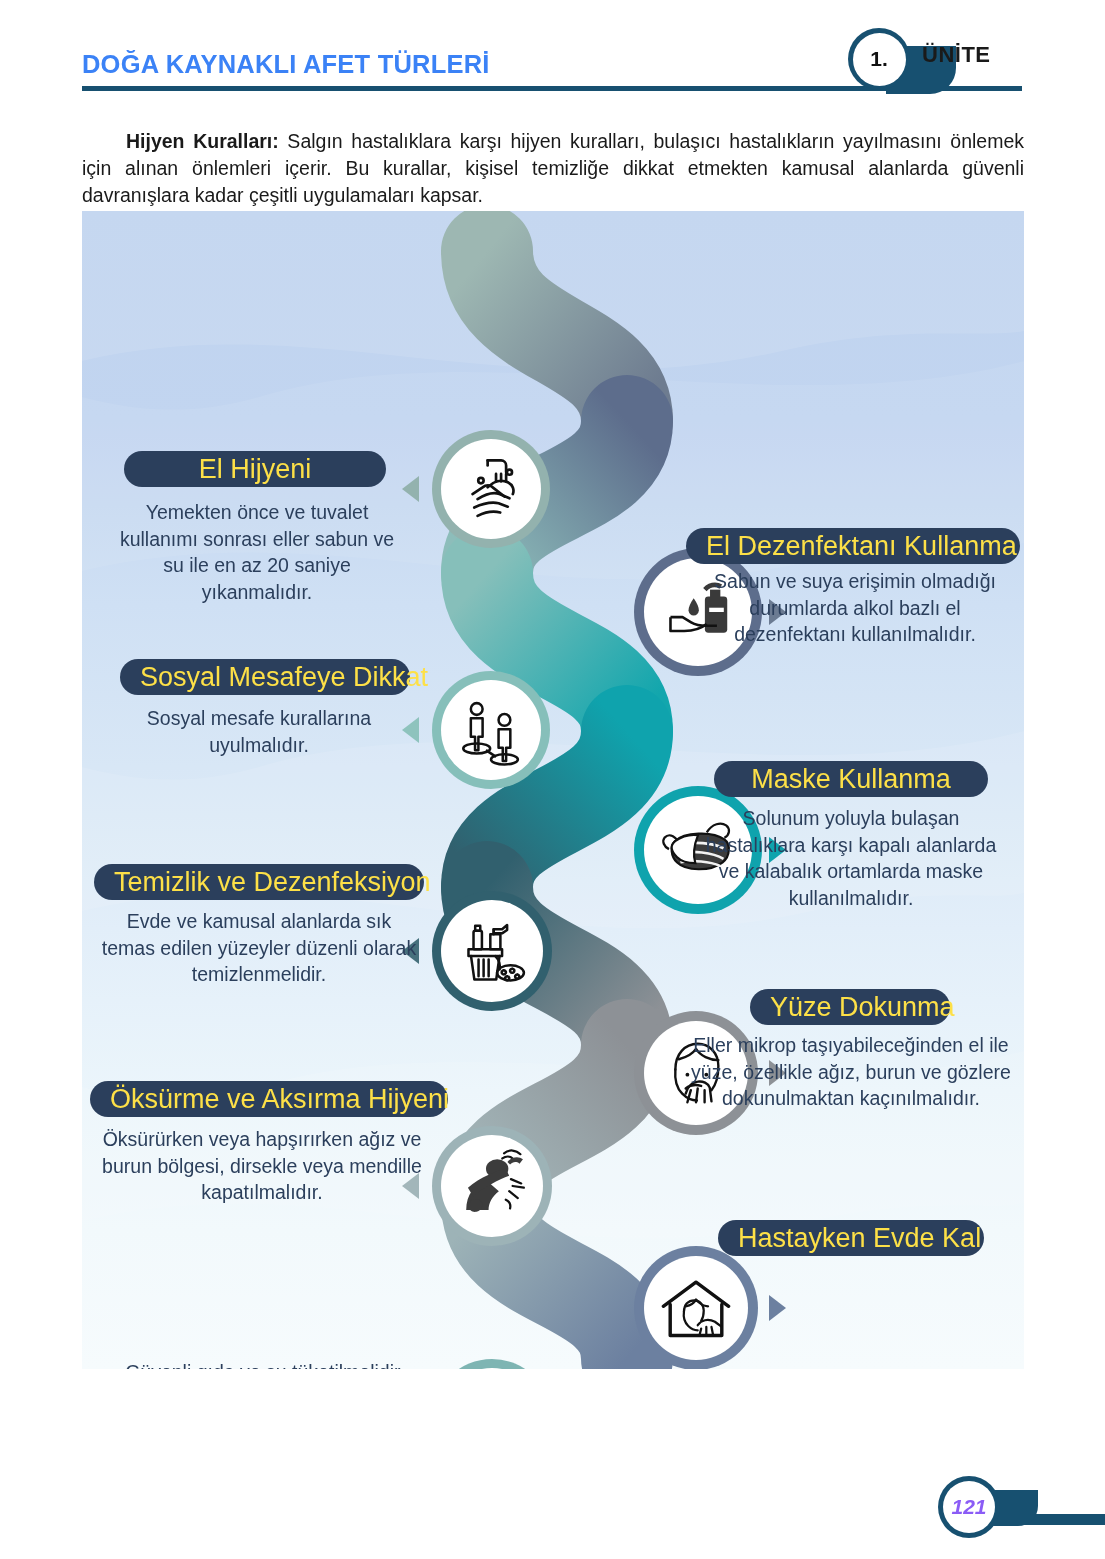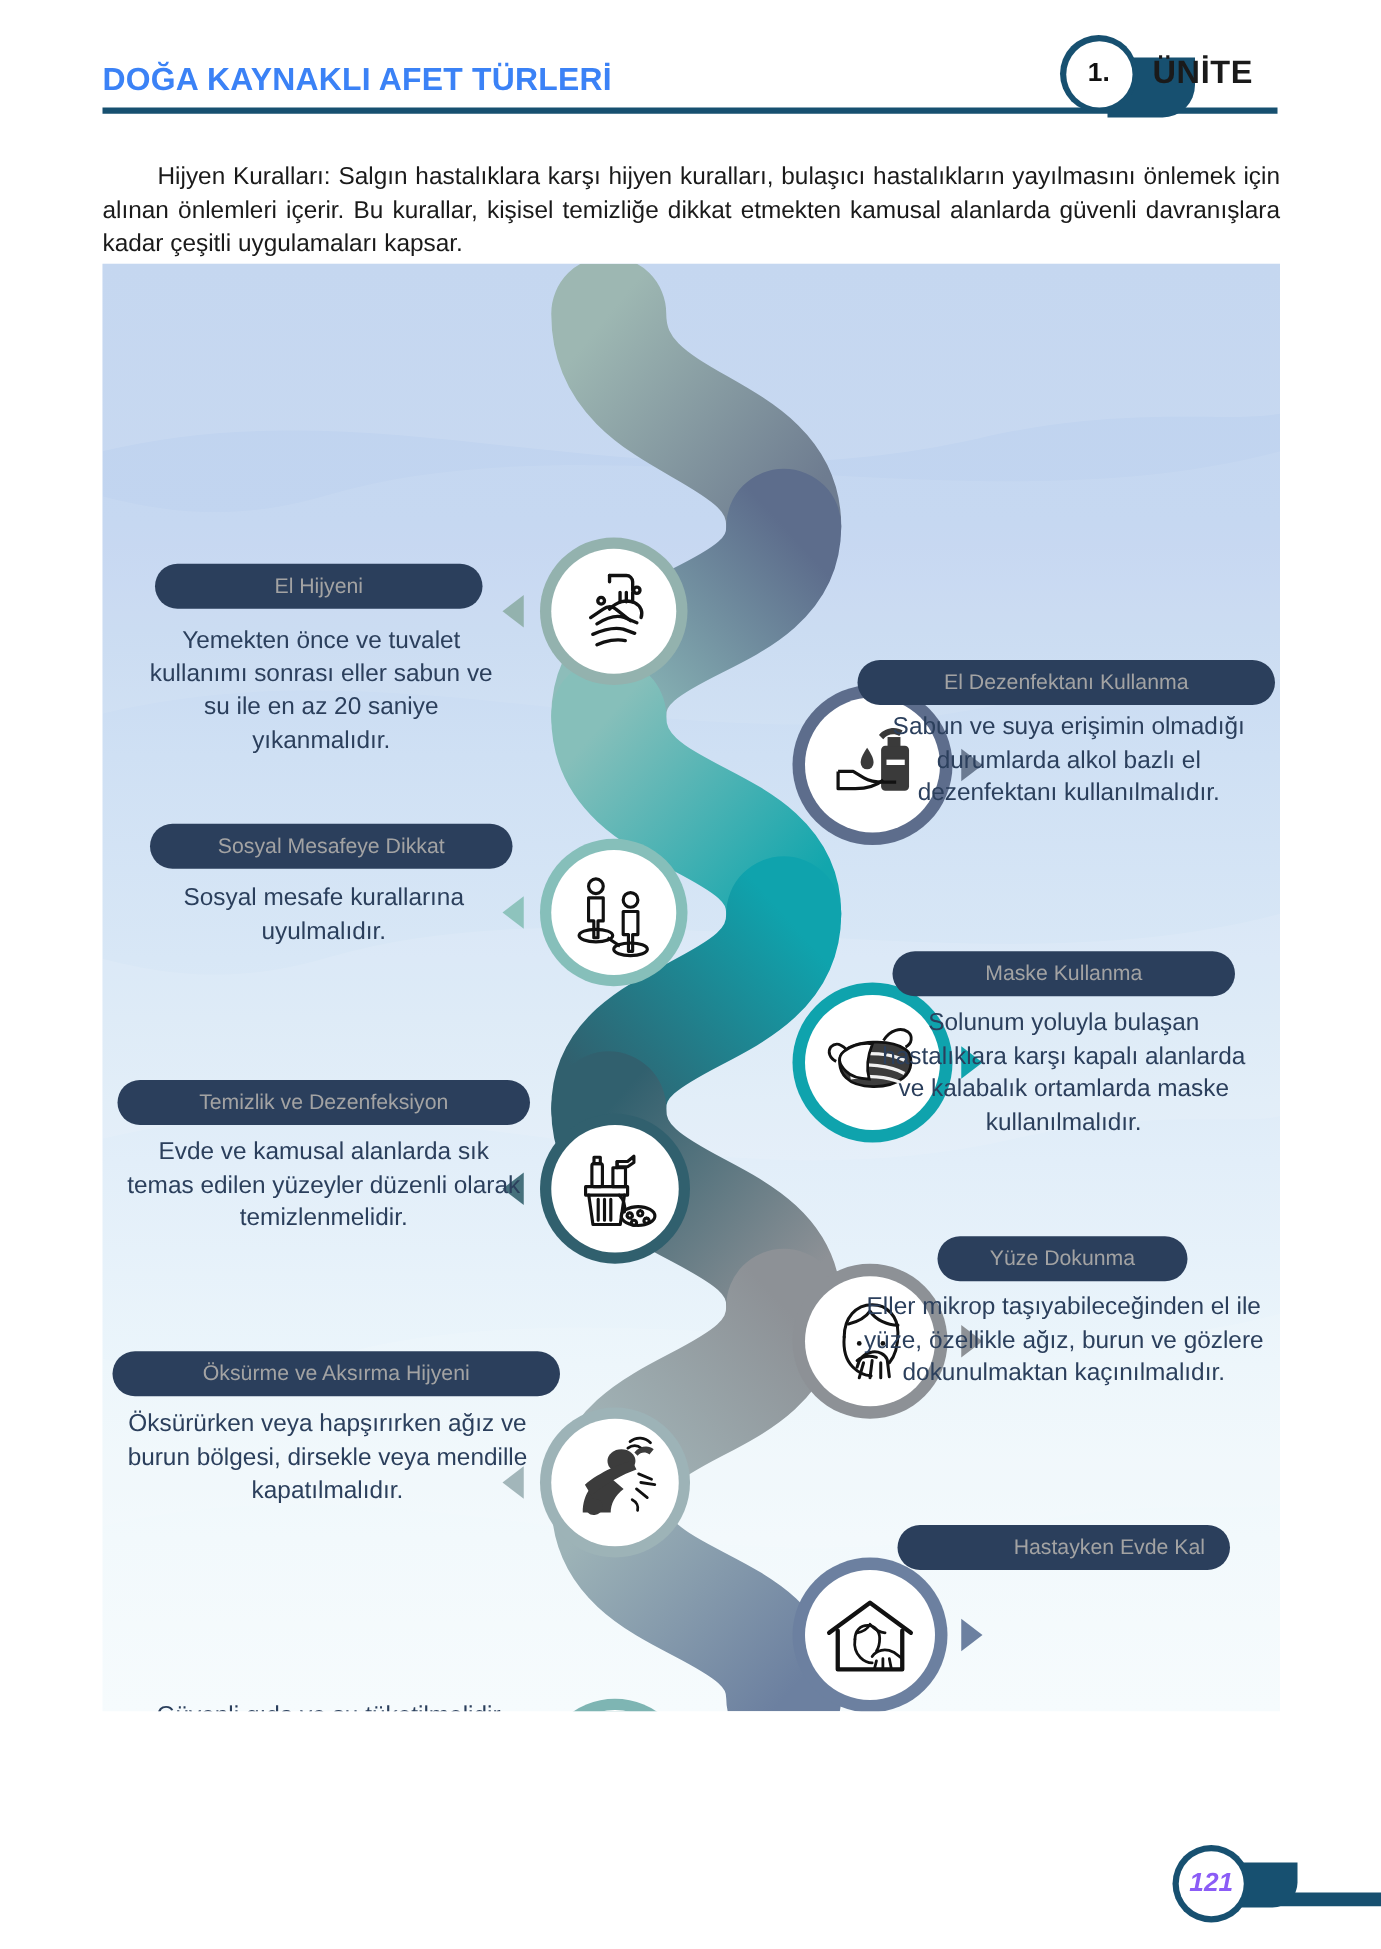--- a/index.html
+++ b/index.html
@@ -68,39 +68,39 @@
     display: flex;
     align-items: center;
     justify-content: center;
     font-size: 21px;
     font-weight: bold;
     color: #111;
   }
   #unit-label {
     position: absolute;
     left: 84px; top: 18px;
-    font-size: 26px;
+    font-size: 22px;
     font-weight: bold;
     color: #1a1a1a;
     letter-spacing: 0.5px;
   }
 
   
   #intro {
     position: absolute;
     left: 82px; top: 108px;
     width: 942px;
     font-size: 19.5px;
     line-height: 27px;
     color: #1a1a1a;
     text-align: justify;
     text-indent: 44px;
     font-family: "Liberation Sans", sans-serif;
   }
-  #intro b { font-weight: normal; }
+  #intro b { font-weight: bold; }
 
   
   #infographic {
     position: absolute;
     left: 82px; top: 211px;
     width: 942px; height: 1158px;
     background: linear-gradient(to bottom,
         #bfd3ef 0%,
         #c2d5f0 18%,
         #cfe0f4 34%,
@@ -143,23 +143,23 @@
     align-items: center;
     justify-content: center;
     overflow: hidden;
   }
   .node svg { display: block; }
 
   
   .pill {
     position: absolute;
     background: #2b3f5c;
-    color: #a3a3a3;
+    color: #fde047;
     border-radius: 22px;
-    font-size: 17px;
+    font-size: 27px;
     line-height: 36px;
     height: 36px;
     text-align: center;
     padding: 0 20px;
     white-space: nowrap;
     box-sizing: border-box;
     font-family: "Liberation Sans", sans-serif;
   }
   .caption {
     position: absolute;

